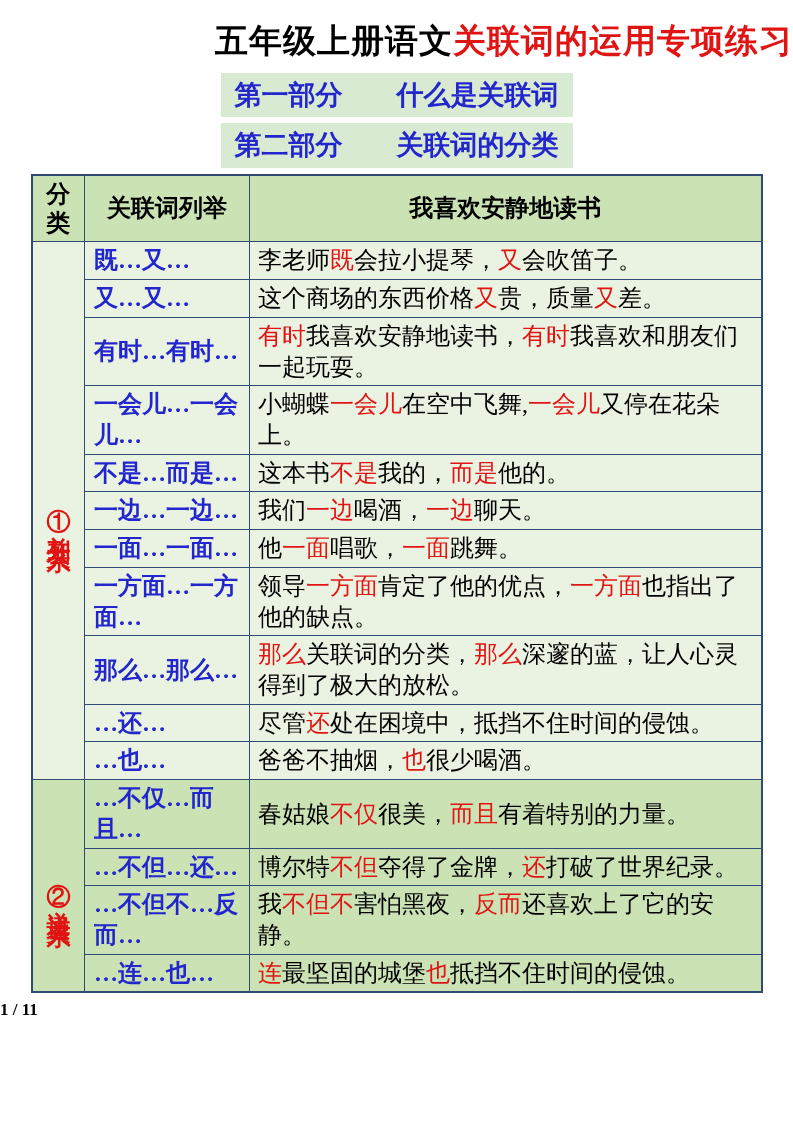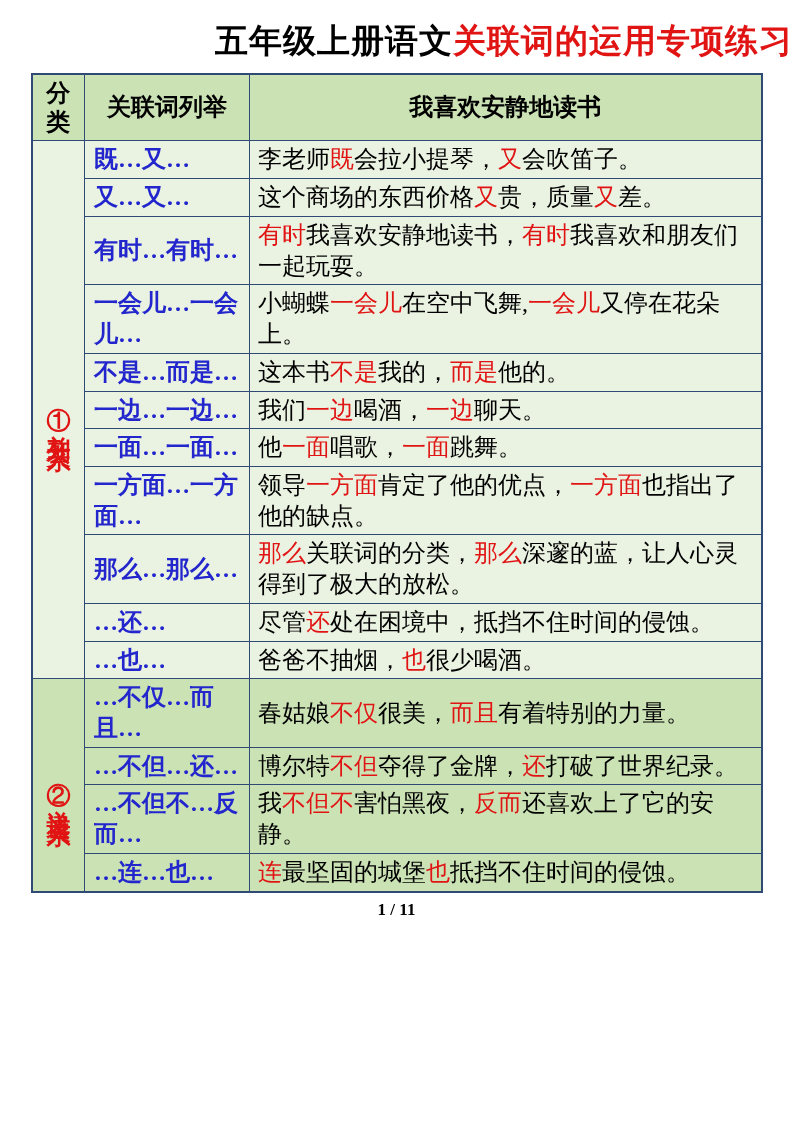--- a/index.html
+++ b/index.html
@@ -50,33 +50,39 @@
     writing-mode:vertical-rl;text-orientation:upright;
     color:var(--red);font-weight:bold;font-size:24px;
     margin:0 auto;letter-spacing:4px;line-height:1.1;
   }
   td.key-cell{
     color:var(--blue);font-weight:bold;text-align:left;
     font-size:24px;padding:3px 9px;line-height:1.28;
   }
   td.sent-cell{font-size:24px;padding:3px 8px;line-height:1.28;}
   .footer{
-    text-align:center;font-size:17px;font-weight:bold;margin-top:7px;
+    font-size:17px;font-weight:bold;margin-top:7px;
     font-family:"Liberation Serif","DejaVu Serif",serif;
   }
 </style>
 </head>
 <body>
 
 <div class="page">
 
   <h1 class="doc-title"><span>五年级上册语文</span><span class="t-red">关联词的运用专项练习</span></h1>
 
+  <div class="section-wrap">
+    <span class="section-head">第一部分　　什么是关联词</span>
+  </div>
 
 
+  <div class="section-wrap">
+    <span class="section-head">第二部分　　关联词的分类</span>
+  </div>
 
   <table class="conj">
     <colgroup>
         <col class="c1">
         <col class="c2">
         <col class="c3">
       </colgroup>
     <thead>
       <tr>
         <th>分类</th>

